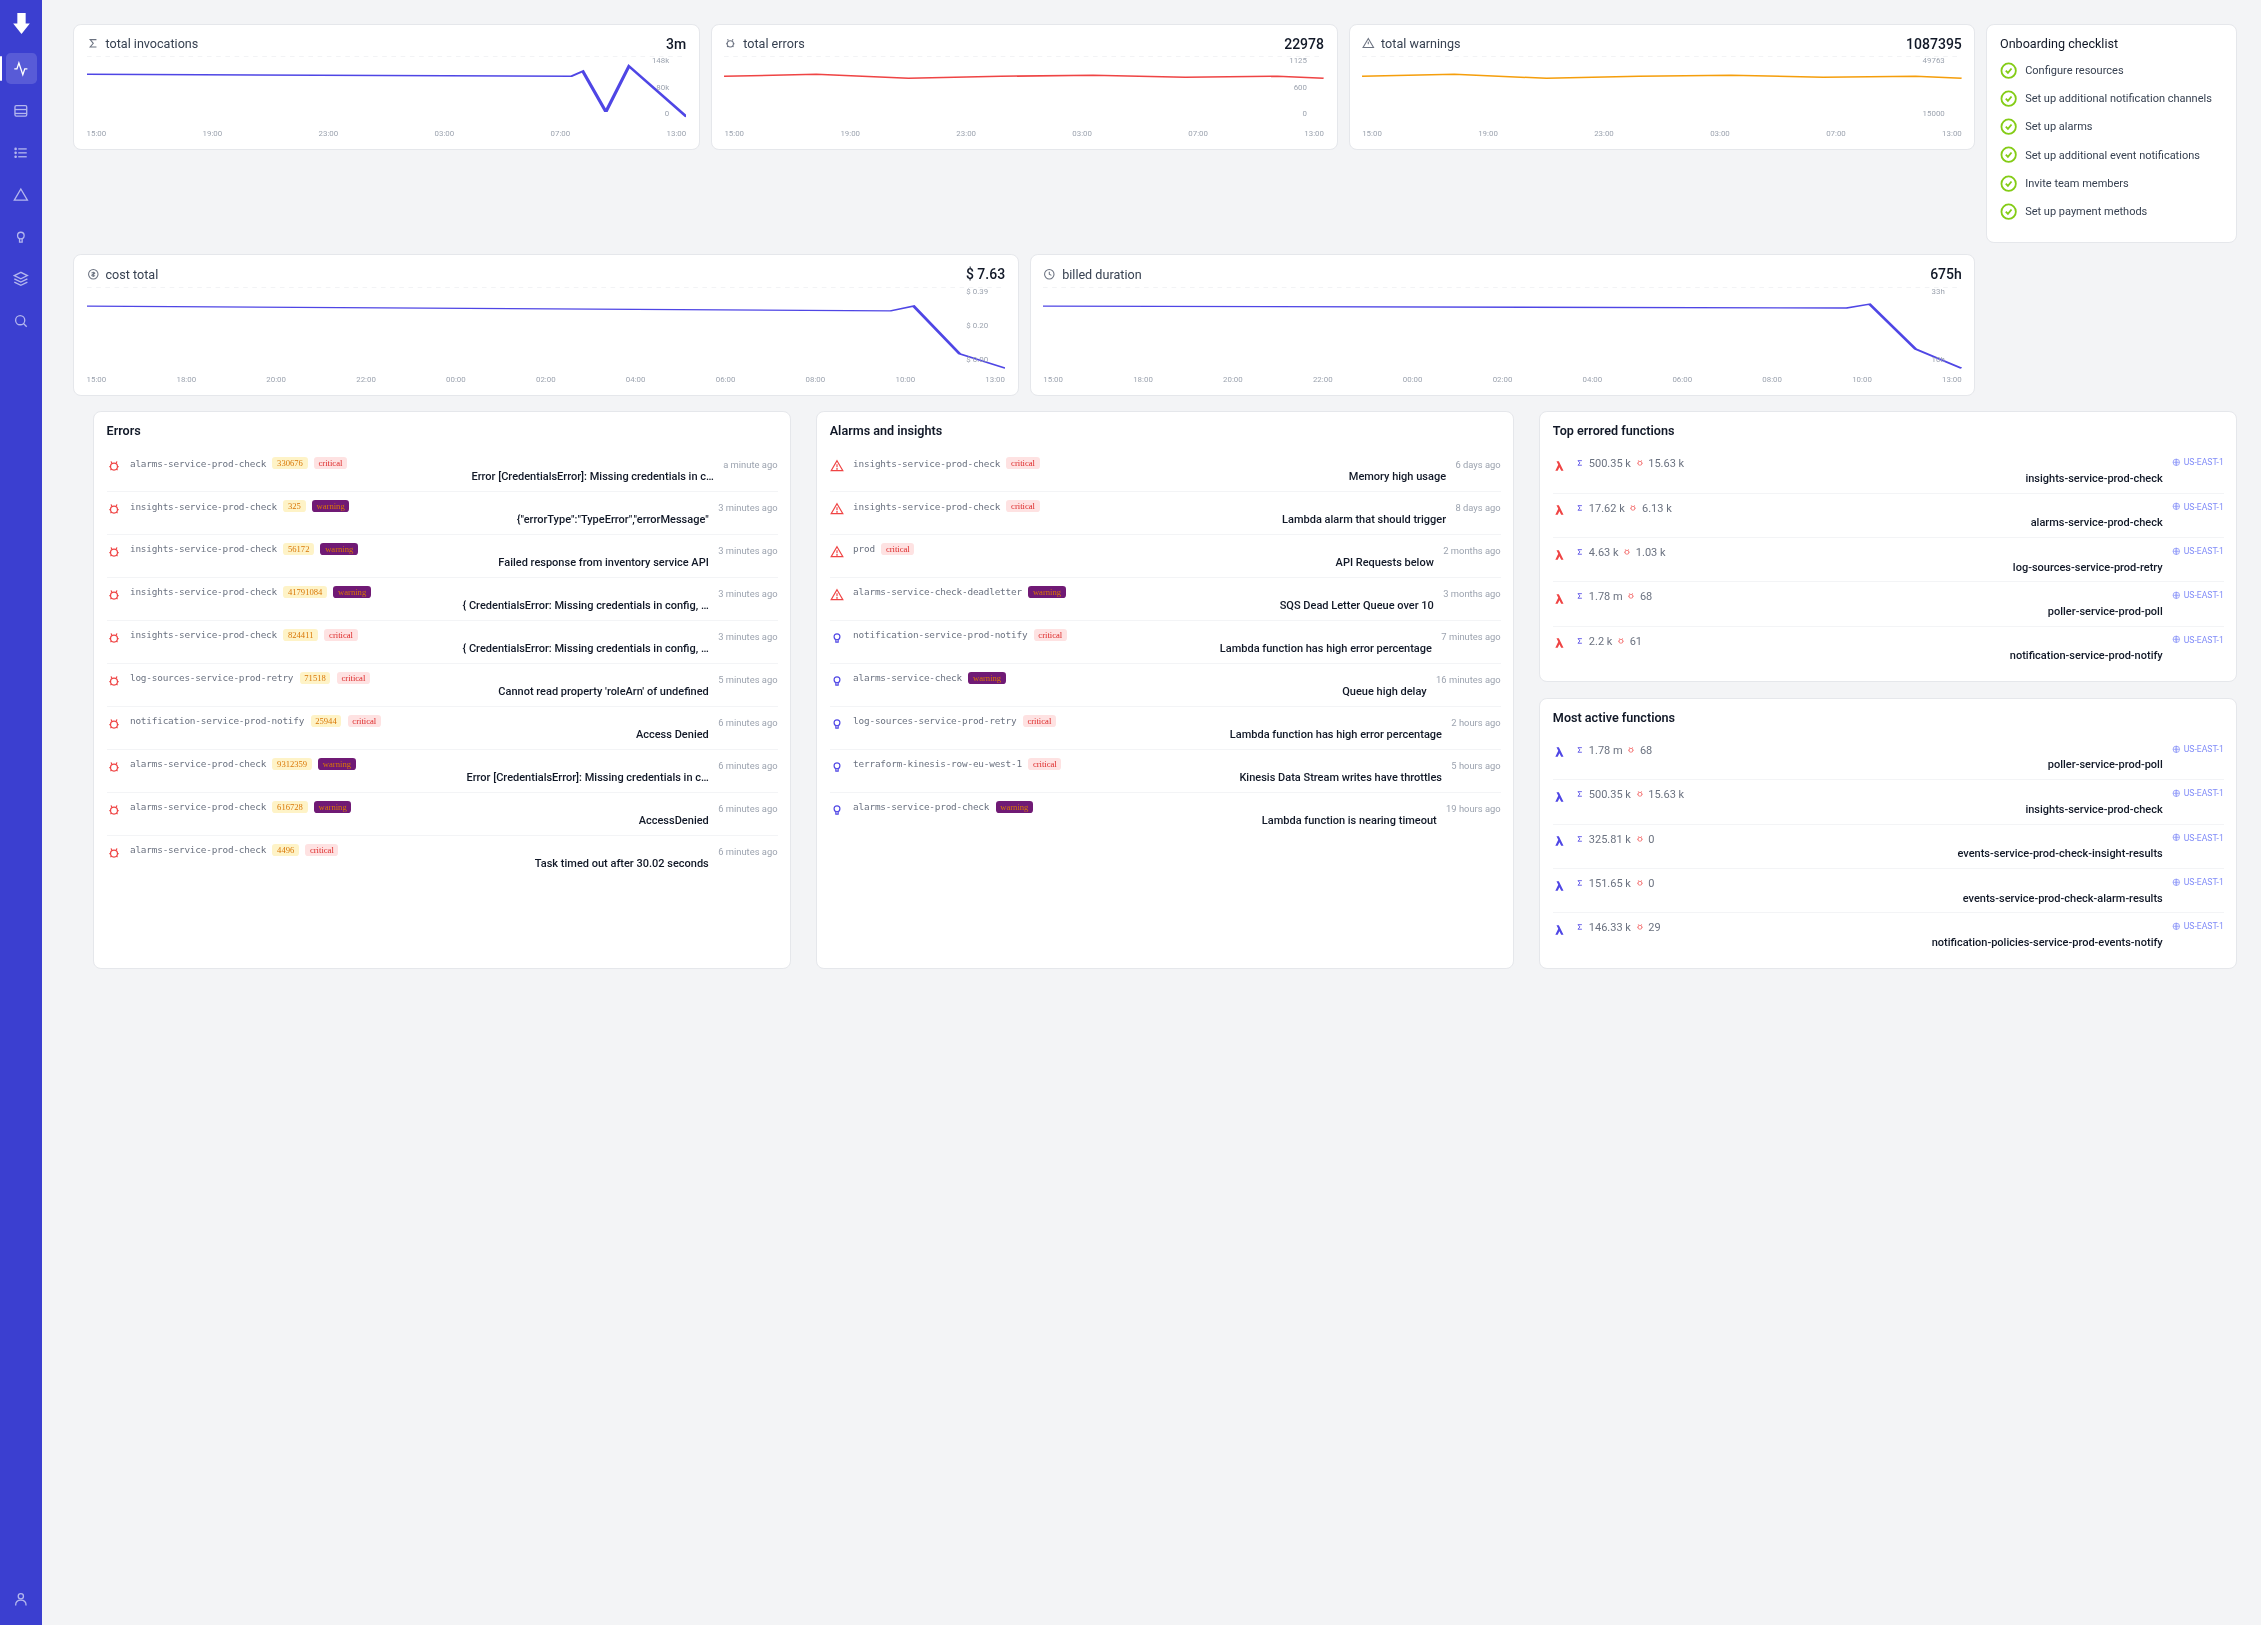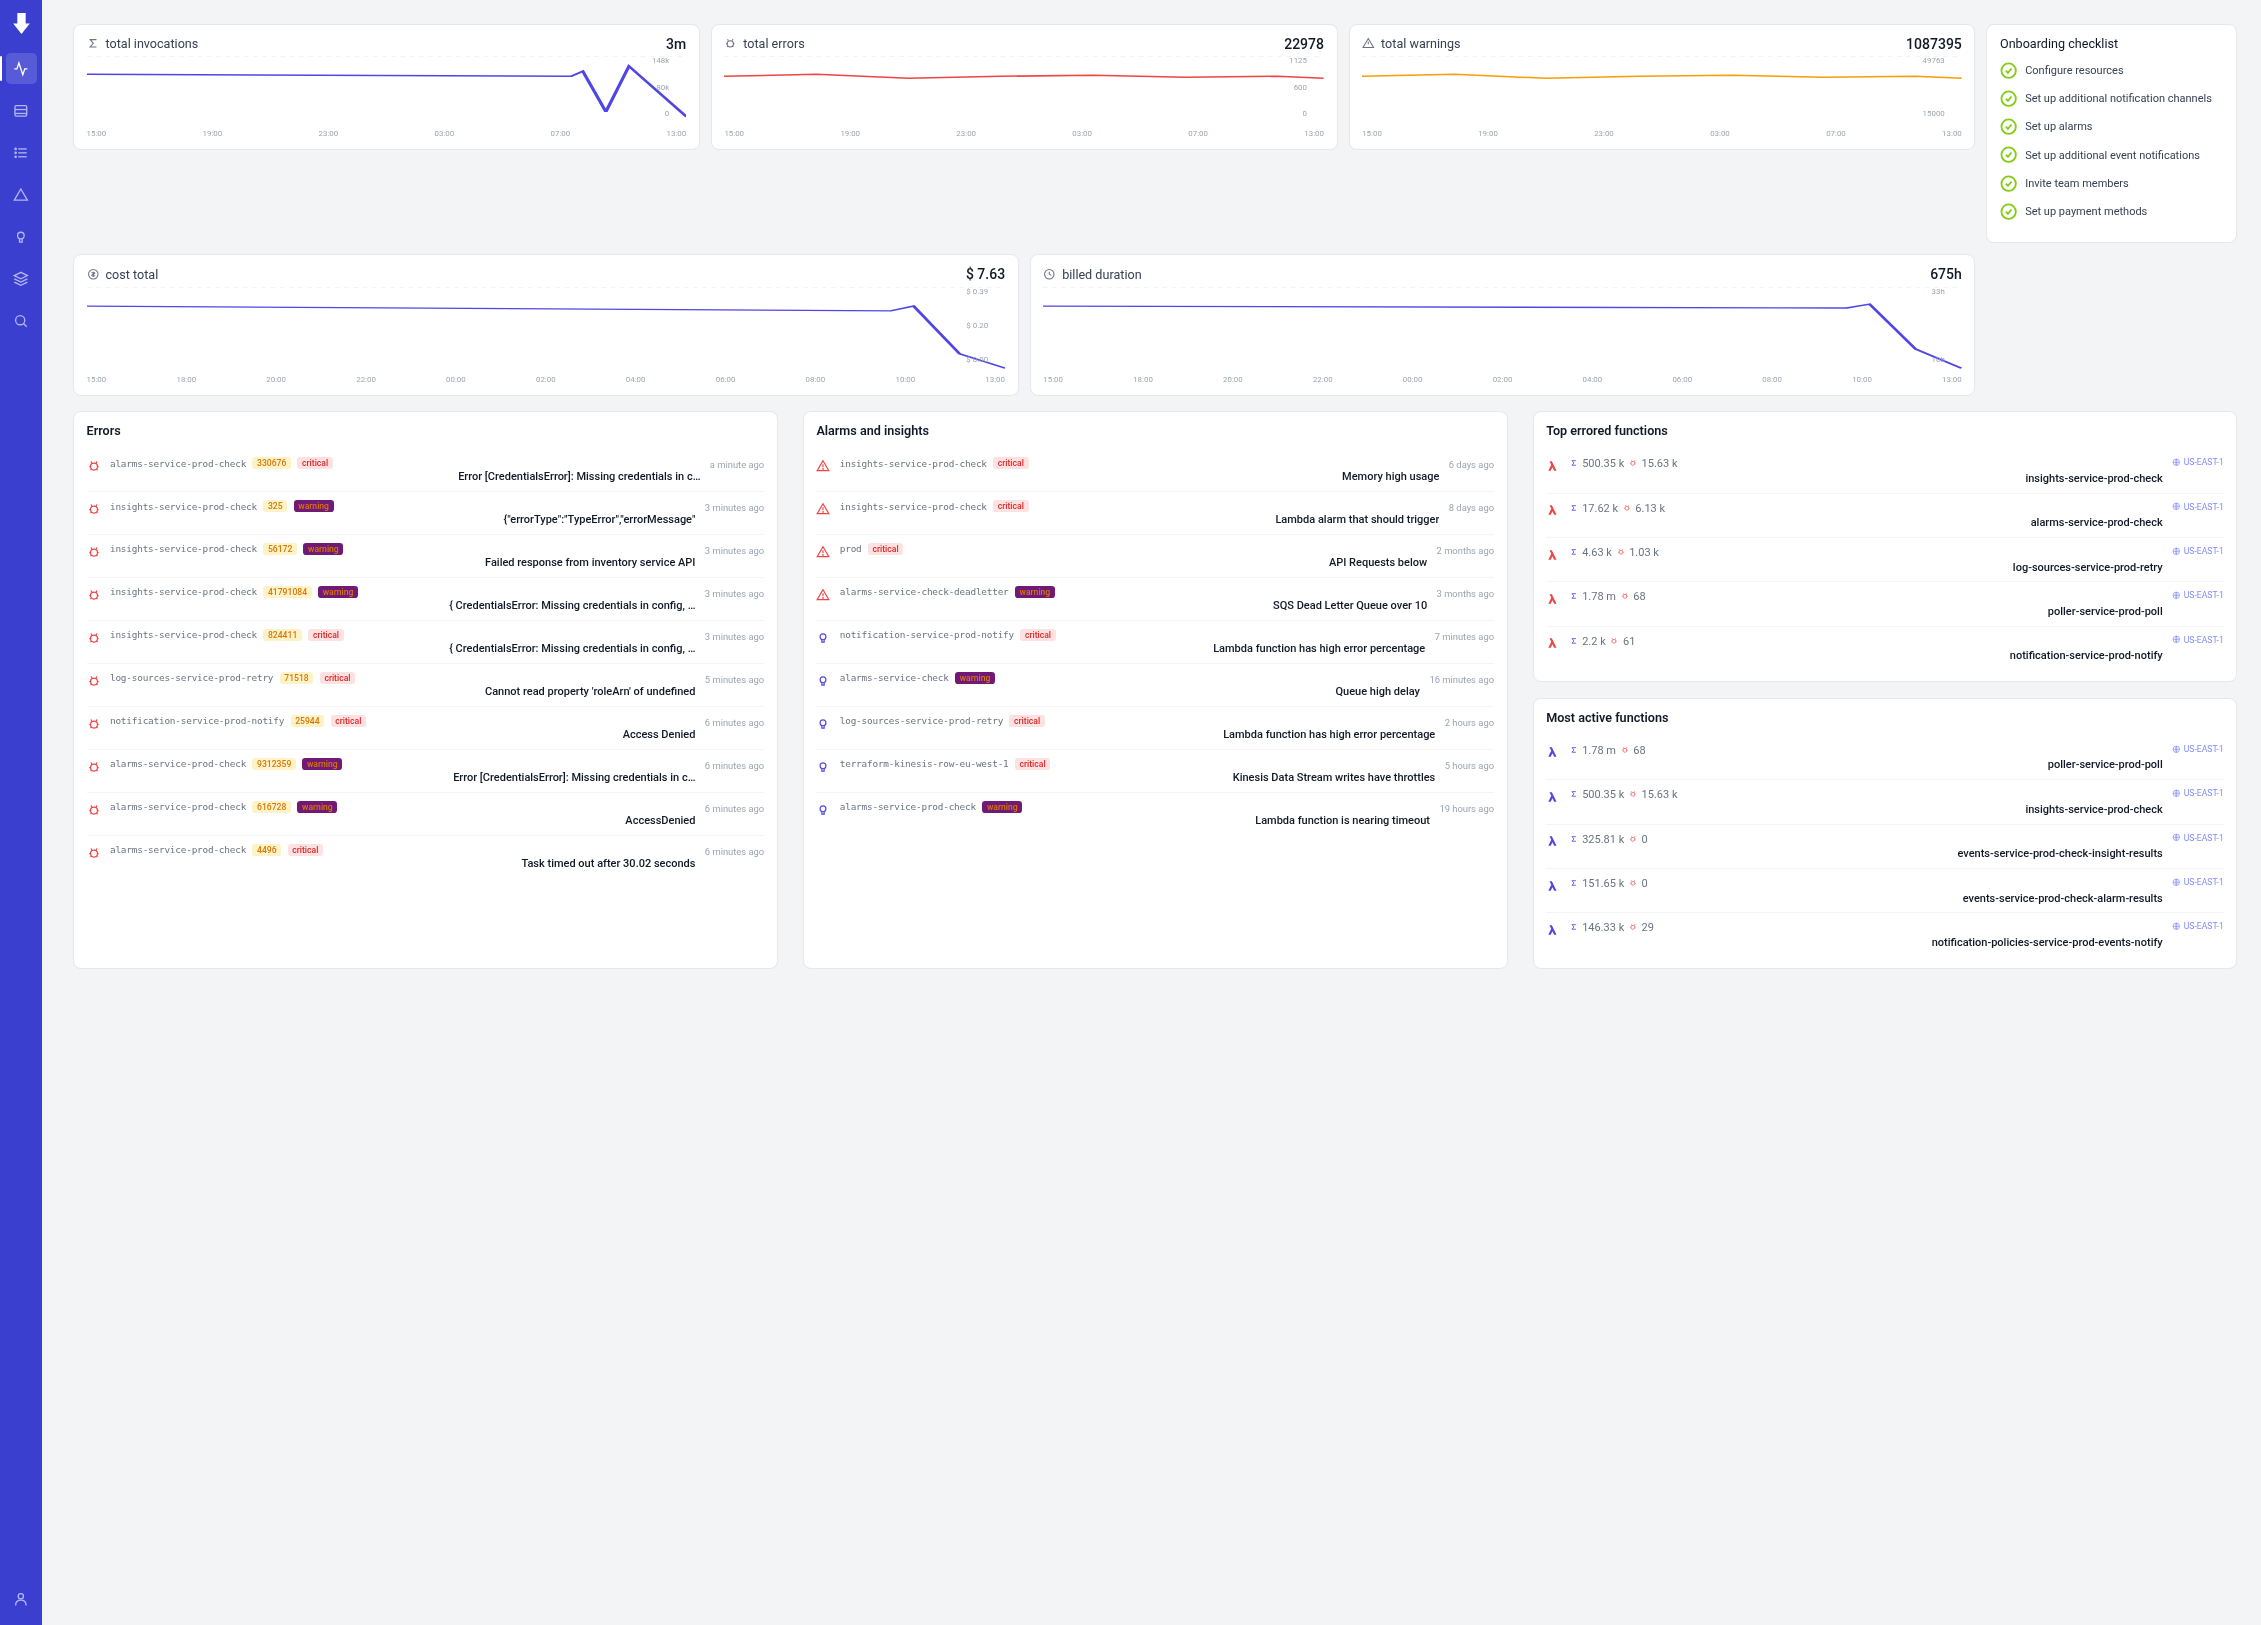--- a/index.html
+++ b/index.html
@@ -11,21 +11,21 @@
     .nav-item { width: 31px; height: 31px; display: flex; align-items: center; justify-content: center; color: #b4b7ee; cursor: pointer; border-radius: 4.7px; }
     .nav-item.active { color: #fff; background: rgba(255,255,255,0.15); position: relative; }
     .nav-item.active::before { content: ''; position: absolute; left: -5.5px; top: 3.1px; bottom: 3.1px; width: 2.4px; background: #fff; border-radius: 1.6px; }
     .nav-item svg { width: 15.7px; height: 15.7px; }
     .logo { width: 25px; height: 25px; color: #fff; margin-bottom: 6.3px; }
     .logo svg { width: 100%; height: 100%; }
     
     .main { flex: 1; padding: 23.6px 23.6px 23.6px 31px; }
     .grid-top { display: grid; grid-template-columns: 1fr 1fr 1fr 251px; gap: 11px; margin-bottom: 11px; }
     .grid-mid { display: grid; grid-template-columns: 1fr 1fr 251px; gap: 11px; margin-bottom: 15.7px; }
-    .grid-bot { display: grid; grid-template-columns: 1.4fr 1.4fr 1.4fr; gap: 25px; }
+    .grid-bot { display: grid; grid-template-columns: 1.4fr 1.4fr 1.4fr; gap: 25px; margin-left: 20px; }
     
     .card { background: #fff; border: 0.8px solid #e5e7eb; border-radius: 7.9px; padding: 11px 12.6px; }
     .metric-head { display: flex; align-items: center; gap: 6.3px; margin-bottom: 3.1px; }
     .metric-head svg { width: 12.6px; height: 12.6px; color: #6b7280; }
     .metric-title { font-size: 12.6px; flex: 1; color: #374151; }
     .metric-value { font-size: 14px; font-weight: 500; }
     .chart { position: relative; height: 71px; margin-top: 4.7px; }
     .chart.tall { height: 86px; }
     
     .onboarding { grid-row: span 2; }
@@ -38,21 +38,21 @@
     .list-row:first-of-type { border-top: none; }
     .row-icon { width: 14px; height: 14px; flex-shrink: 0; margin-top: 1.6px; }
     .row-icon.bug { color: #ef4444; }
     .row-icon.alert { color: #ef4444; }
     .row-icon.bulb { color: #4f46e5; }
     .row-icon.lambda { color: #ef4444; }
     .row-icon.lambda.blue { color: #4f46e5; }
     .row-body { flex: 1; min-width: 0; }
     .row-meta { display: flex; align-items: center; gap: 6.3px; font-size: 9.4px; color: #6b7280; margin-bottom: 1.6px; flex-wrap: wrap; }
     .row-meta .fn-name { font-family: ui-monospace, monospace; letter-spacing: -0.2px; }
-    .badge { font-size: 8.6px; padding: 0.8px 4.7px; border-radius: 3.1px; font-weight: 500; }
+    .badge { font-size: 8.6px; padding: 0.8px 4.7px; border-radius: 3.1px; font-weight: 500; font-family: Liberation Serif, serif; }
     .badge.critical { background: #fee2e2; color: #dc2626; }
     .badge.warning { background: #701a75; color: #d97706; }
     .badge.count { background: #fef3c7; color: #d97706; }
     .row-title { font-size: 11px; font-weight: 500; white-space: nowrap; overflow: hidden; text-overflow: ellipsis; text-align: right; }
     .row-time { font-size: 9.4px; color: #9ca3af; white-space: nowrap; margin-top: 1.6px; }
     
     .fn-meta { font-size: 11px; color: #6b7280; display: flex; align-items: flex-end; gap: 4.7px; margin-bottom: 1.6px; }
     .fn-meta svg { width: 7.9px; height: 7.9px; }
     .fn-region { font-size: 8.6px; color: #818cf8; display: flex; align-items: center; gap: 3.1px; white-space: nowrap; }
     .fn-region svg { width: 8.6px; height: 8.6px; }

